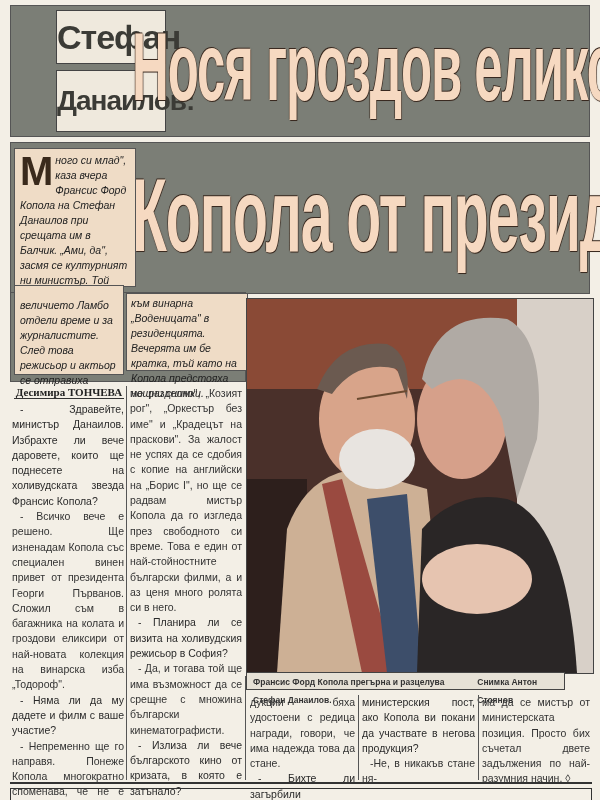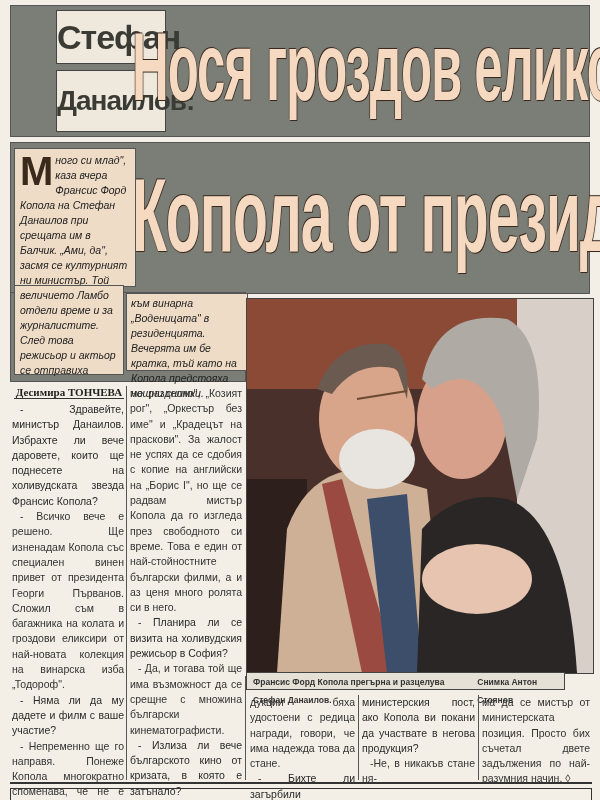--- a/index.html
+++ b/index.html
@@ -18,21 +18,21 @@
   .hl1 { left:132px; top:2px; font-size:96px; line-height:130px; transform:scaleX(0.53); }
   .band2 { left:10px; top:142px; width:578px; height:150px; background:#7b7e76; border:1px solid #555; }
   .hl2 { left:132px; top:145px; font-size:104px; line-height:140px; transform:scaleX(0.55); }
   
   .intro { left:14px; top:148px; width:110px; background:#efdcc6; border:1px solid #555;
            padding:4px 5px; font-style:italic; font-size:10.5px; line-height:15px; }
   .intro2 { left:126px; top:293px; width:112px; background:#efdcc6; border:1px solid #555;
             padding:2px 4px; font-style:italic; font-size:10.5px; line-height:15px; height:72px; }
   .introbg { left:10px; top:292px; width:234px; height:88px; background:#7b7e76; border:1px solid #555; }
   .intro1b { left:14px; top:285px; width:110px; height:90px; background:#efdcc6; border:1px solid #555;
-             padding:2px 5px; font-style:italic; font-size:10.5px; line-height:15px; box-sizing:border-box; }
+             padding:12px 5px; font-style:italic; font-size:10.5px; line-height:15px; box-sizing:border-box; }
   .dropcap { float:left; font-size:40px; line-height:36px; font-weight:bold; font-style:normal;
              color:#3a2a1c; margin-right:2px; }
   
   .col { font-size:10.5px; line-height:15.3px; text-align:justify; color:#333; }
   .col p { margin:0; text-indent:8px; }
   .col .q { font-weight:normal; color:#2a2a2a; }
   .byline { left:14px; top:386px; width:110px; font-family:"Liberation Serif", serif; 
             font-weight:bold; font-size:11px; border-bottom:1px solid #333; text-align:center; }
   .c1 { left:12px; top:402px; width:112px; }
   .c2 { left:130px; top:386px; width:112px; }

